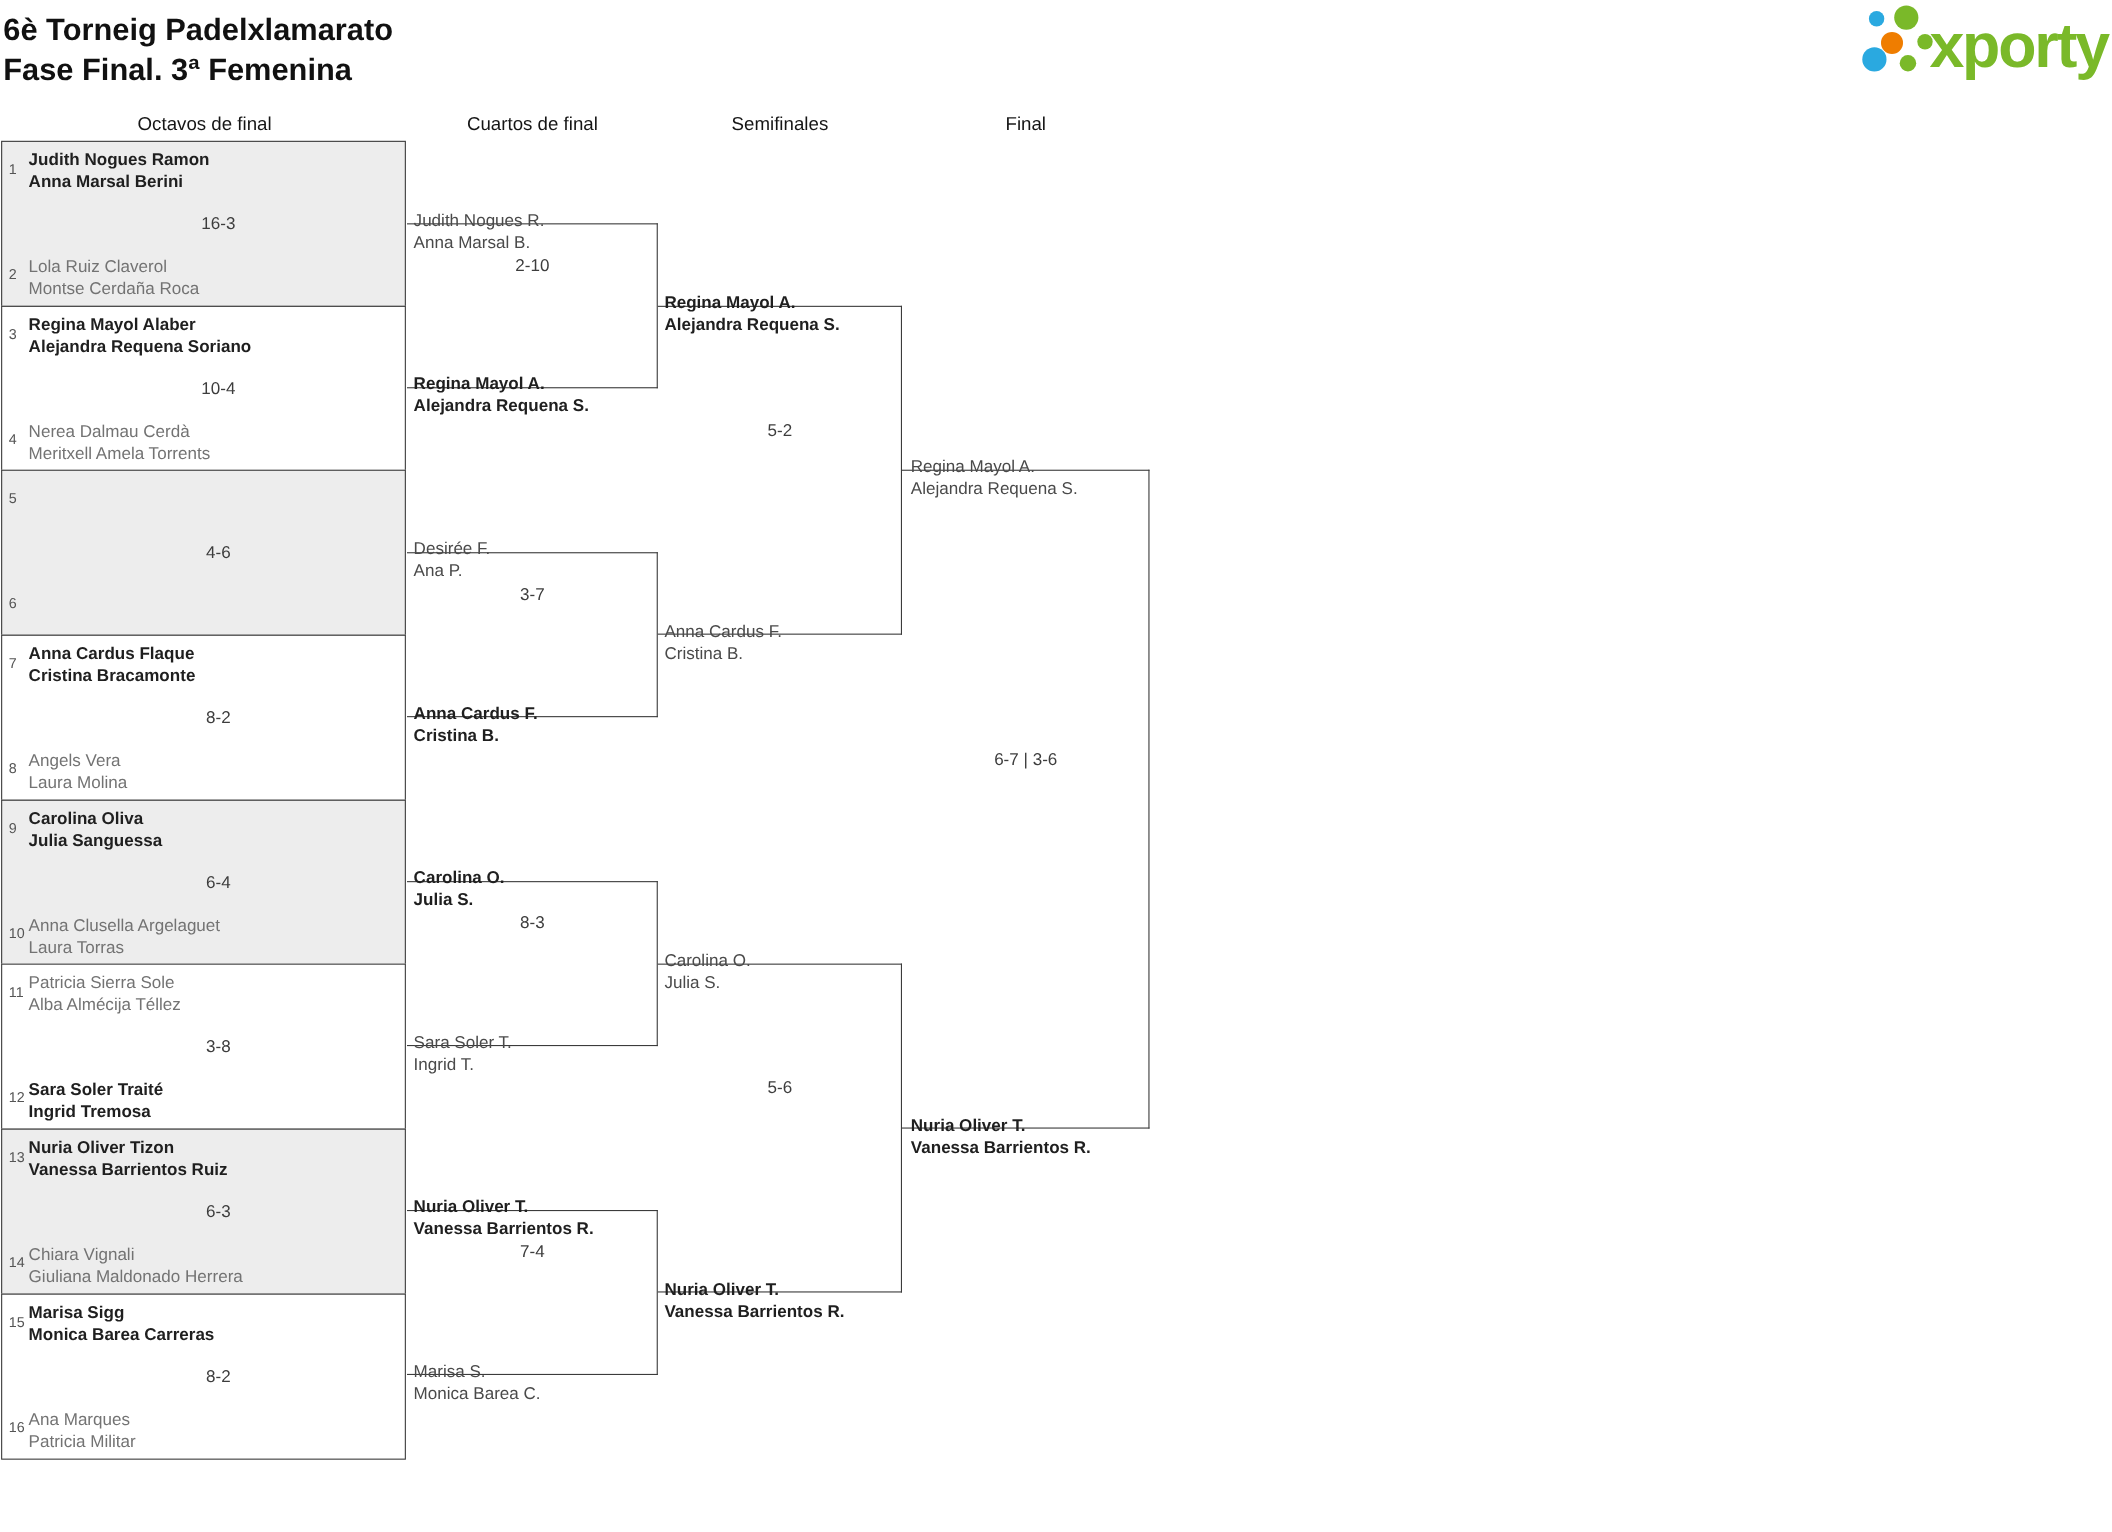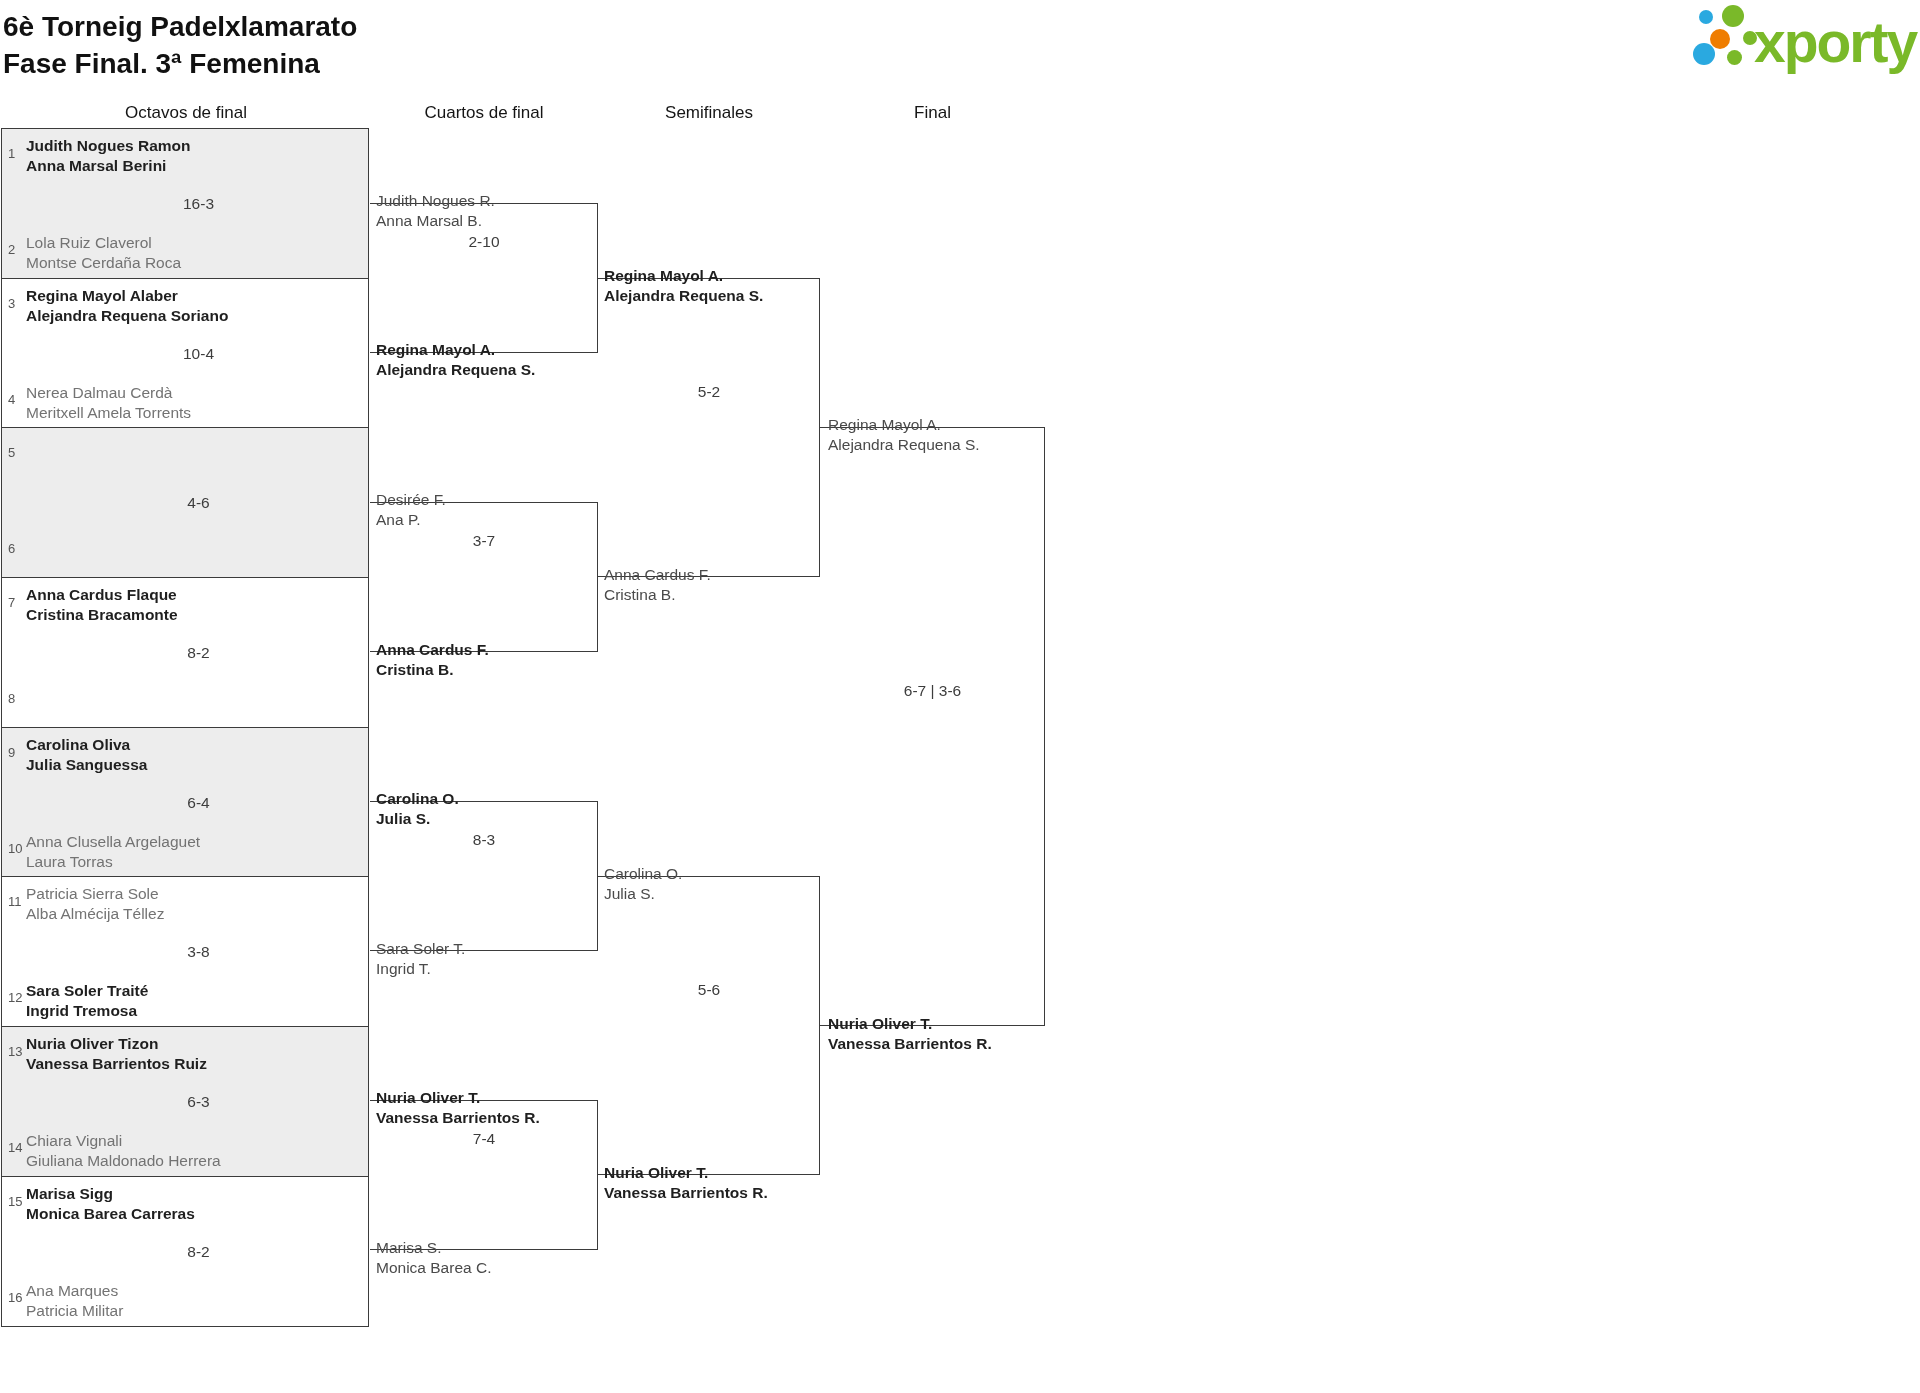--- a/index.html
+++ b/index.html
@@ -87,20 +87,24 @@
     <div class="seed s2">6</div>
   </div>
   <div class="box" style="top:577px;">
     <div class="seed s1">7</div>
     <div class="t t1 b">
         <div>Anna Cardus Flaque</div>
         <div>Cristina Bracamonte</div>
       </div>
     <div class="sc">8-2</div>
     <div class="seed s2">8</div>
+    <div class="t t2">
+        <div>Angels Vera</div>
+        <div>Laura Molina</div>
+      </div>
   </div>
   <div class="box g" style="top:727px;">
     <div class="seed s1">9</div>
     <div class="t t1 b">
         <div>Carolina Oliva</div>
         <div>Julia Sanguessa</div>
       </div>
     <div class="sc">6-4</div>
     <div class="seed s2">10</div>
     <div class="t t2">

